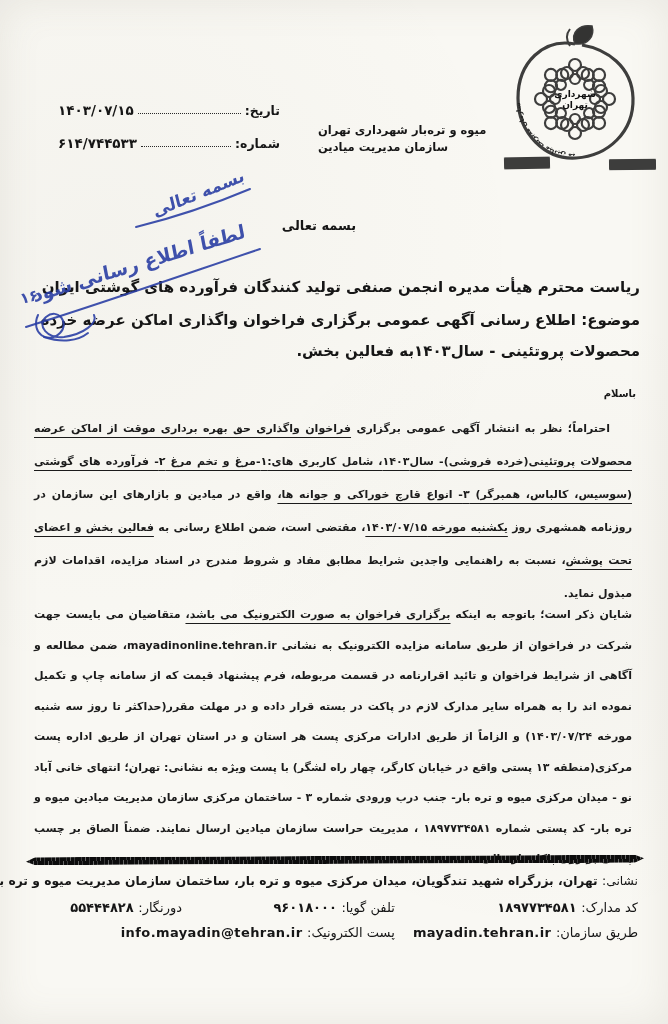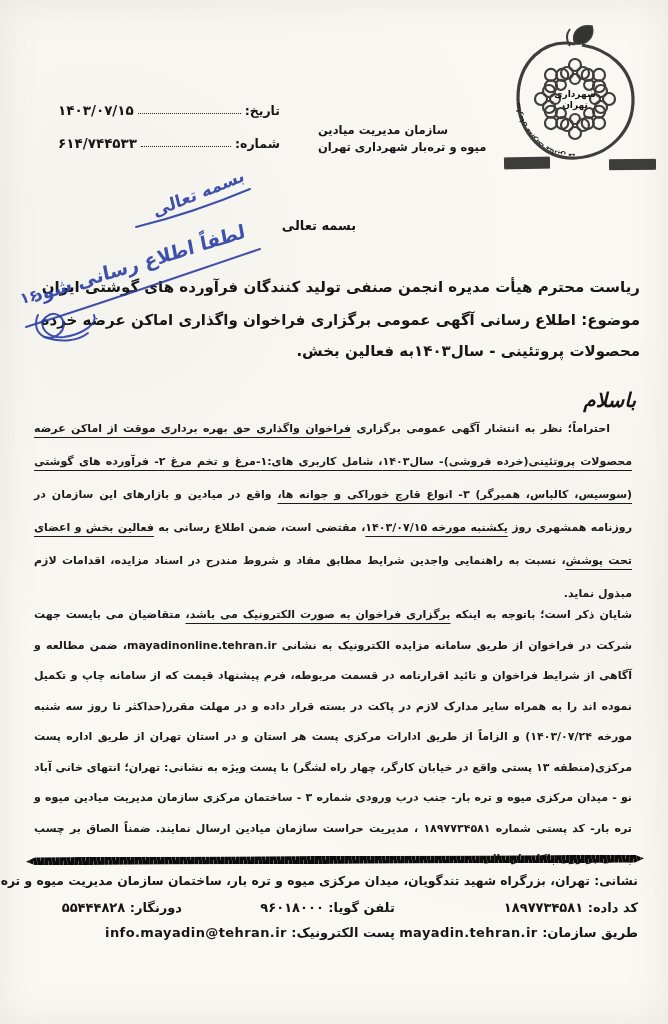--- a/index.html
+++ b/index.html
@@ -45,39 +45,39 @@
   .hw-num   { top:288px; left:20px; font-size:15px; font-weight:bold;
     transform:rotate(-14deg); opacity:.9; }
   .hw-svg   { position:absolute; top:165px; left:8px; width:280px; height:190px;
     pointer-events:none; z-index:5; }
   .hw-svg path { fill:none; stroke:#2b3fa4; stroke-width:2; stroke-linecap:round; opacity:.9; }
 
   
   .addressee { position:absolute; top:272px; right:28px; left:28px; direction:rtl; }
   .addr-line1 { font-size:15px; font-weight:bold; line-height:30px; }
   .addr-subject { font-size:15px; font-weight:bold; line-height:31px; margin-top:3px; }
-  .salam { position:absolute; top:388px; right:32px; font-size:20px; font-weight:bold;font-style:italic; }
+  .salam { position:absolute; top:388px; right:32px; font-size:10px; font-weight:bold; }
 
   .body-text { position:absolute; right:36px; left:34px; direction:rtl; text-align:justify;
     font-size:11px; font-weight:bold; color:#1b1b1b; }
   .p1 { top:412px; line-height:33px; text-indent:22px; }
   .p2 { top:592px; line-height:30.5px;margin-top:8px; }
   .body-text .u { text-decoration:underline; text-underline-offset:5px; text-decoration-thickness:1.4px; }
 
   
   .footer-bar { position:absolute; top:856px; left:26px; right:24px; height:8px;
     transform:rotate(-.25deg);
     background:repeating-linear-gradient(90deg,#0c0c0c 0 3px,#3a3a3a 3px 4px,#0c0c0c 4px 7px,#666 7px 7.5px);
     clip-path:polygon(0 55%,1.5% 0,98.5% 0,100% 45%,98.5% 100%,1.5% 100%); }
   .footer { position:absolute; top:868px; right:30px; left:30px; direction:rtl; }
   .f-row1 { font-size:12.3px; font-weight:bold; text-align:right; line-height:26px; white-space:nowrap; }
   .f-grid { display:grid; grid-template-columns:40% 35% 25%; margin-top:6px; }
   .f-grid + .f-grid { margin-top:10px; }
   .f-cell { font-size:13px; font-weight:bold; white-space:nowrap; }
-  .f-label { font-weight:bold;text-align:center; }
+  .f-label { font-weight:normal;text-align:center; }
   .f-value { font-weight:bold; letter-spacing:.4px; }
 </style>
 </head>
 <body>
 
 <div class="page">
 
   <div class="meta">
     <div class="meta-row">
       <span class="meta-label">تاریخ:</span>
@@ -121,22 +121,22 @@
         </g>
       </g>
       <text font-size="6.5" fill="#222" font-weight="bold">
         <textPath href="#ringPath" startOffset="24%">سازمان مدیریت میادین میوه و تره‌بار شهرداری تهران</textPath>
       </text>
       <text x="75" y="75" text-anchor="middle" font-size="9" fill="#111" font-weight="bold">شهرداری</text>
       <text x="75" y="86" text-anchor="middle" font-size="9" fill="#111" font-weight="bold">تهران</text>
     </svg>
   </div>
   <div class="org-lines">
+    <div class="org-line">میوه و تره‌بار شهرداری تهران</div>
     <div class="org-line">سازمان مدیریت میادین</div>
-    <div class="org-line">میوه و تره‌بار شهرداری تهران</div>
   </div>
   <div class="smudge s1"></div>
   <div class="smudge s2"></div>
 
   <div class="besmellah">بسمه تعالی</div>
 
   <div class="hw hw-top">بسمه تعالی</div>
   <div class="hw hw-main">لطفاً اطلاع رسانی شود</div>
   <div class="hw hw-num">۱۶</div>
   <svg class="hw-svg" viewBox="0 0 280 190">
@@ -157,21 +157,21 @@
   <p class="body-text p2"><span>شایان ذکر است؛ باتوجه به اینکه </span><span class="u">برگزاری فراخوان به صورت الکترونیک می باشد،</span><span> متقاضیان می بایست جهت شرکت در فراخوان از طریق سامانه مزایده الکترونیک به نشانی mayadinonline.tehran.ir، ضمن مطالعه و آگاهی از شرایط فراخوان و تائید اقرارنامه در قسمت مربوطه، فرم پیشنهاد قیمت که از سامانه چاپ و تکمیل نموده اند را به همراه سایر مدارک لازم در پاکت در بسته قرار داده و در مهلت مقرر(حداکثر تا روز سه شنبه مورخه ۱۴۰۳/۰۷/۲۴) و الزاماً از طریق ادارات مرکزی پست هر استان و در استان تهران از طریق اداره پست مرکزی(منطقه ۱۳ پستی واقع در خیابان کارگر،  چهار راه لشگر) با پست ویژه به نشانی: تهران؛ انتهای خانی آباد نو - میدان مرکزی میوه و تره بار- جنب درب ورودی شماره ۳ - ساختمان مرکزی سازمان مدیریت میادین میوه و تره بار- کد پستی شماره ۱۸۹۷۷۳۴۵۸۱ ، مدیریت حراست سازمان میادین ارسال نمایند. ضمناً الصاق بر چسب پستی بر روی پاکات ارسالی</span></p>
 
   <div class="footer-bar"></div>
   <div class="footer">
     <div class="f-row1">
       <span class="f-label">نشانی:</span>
       <span class="f-value">تهران، بزرگراه شهید تندگویان، میدان مرکزی میوه و تره بار، ساختمان سازمان مدیریت میوه و تره بار شهرداری تهران</span>
     </div>
     <div class="f-grid">
       <div class="f-cell">
-        <span class="f-label">کد داده:</span>
+        <span class="f-label">کد مدارک:</span>
         <span class="f-value">۱۸۹۷۷۳۴۵۸۱</span>
       </div>
       <div class="f-cell">
         <span class="f-label">تلفن گویا:</span>
         <span class="f-value">۹۶۰۱۸۰۰۰</span>
       </div>
       <div class="f-cell">
         <span class="f-label">دورنگار:</span>
         <span class="f-value">۵۵۴۴۴۸۲۸</span>
       </div>

